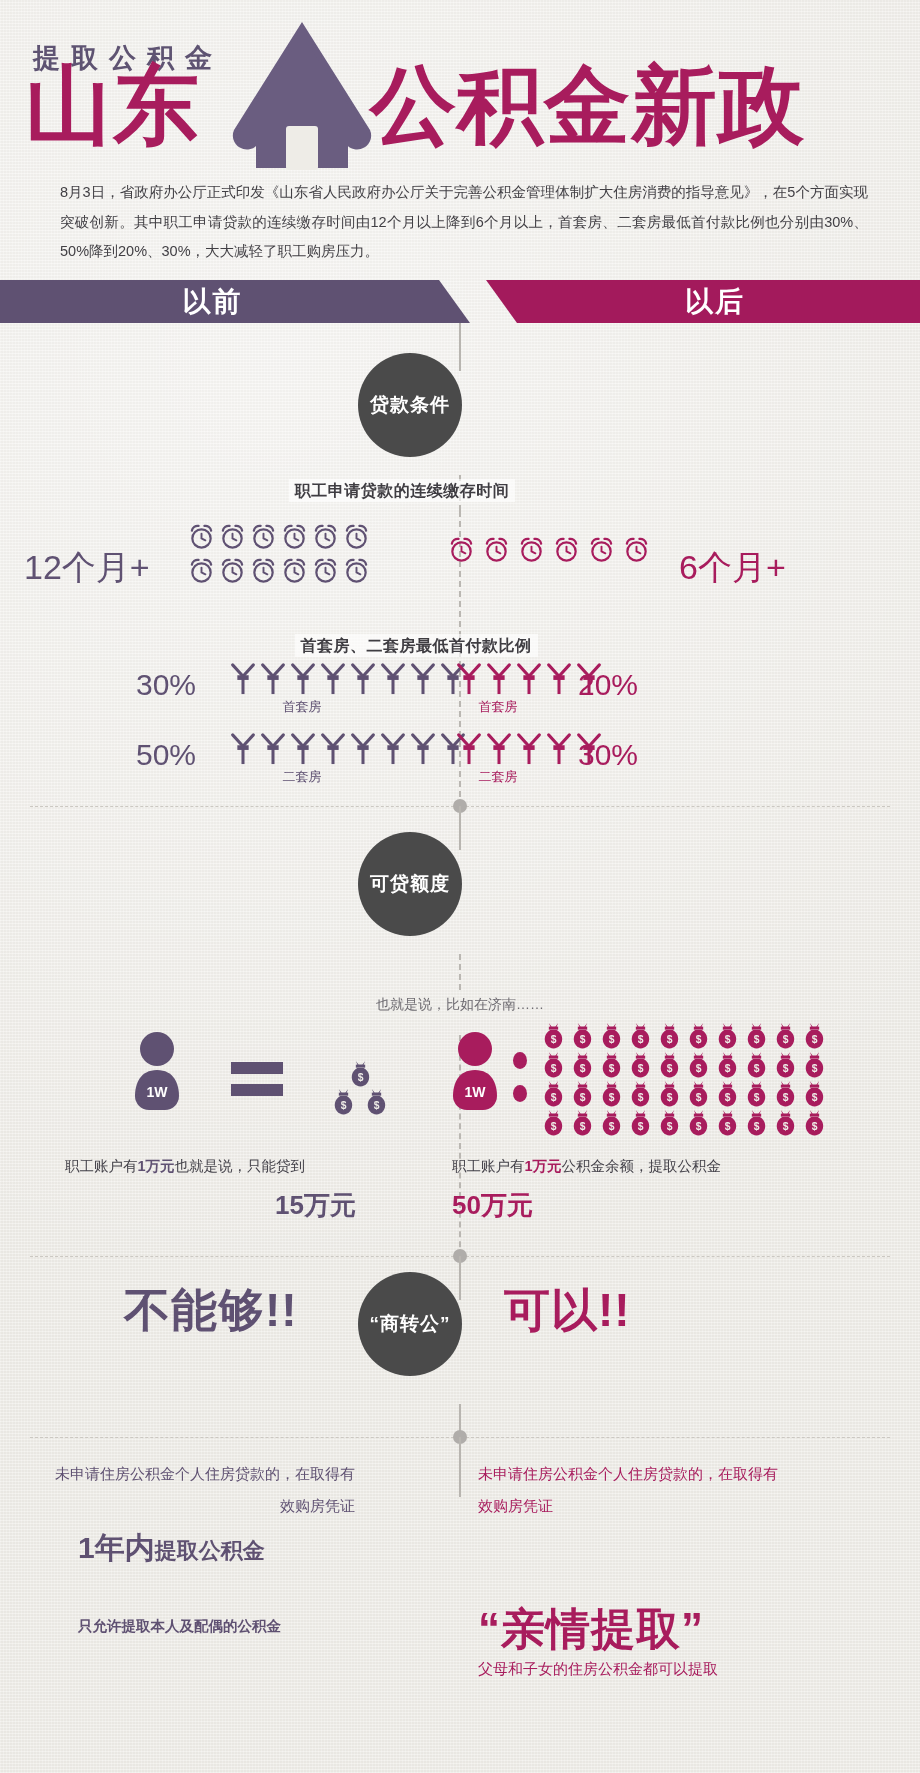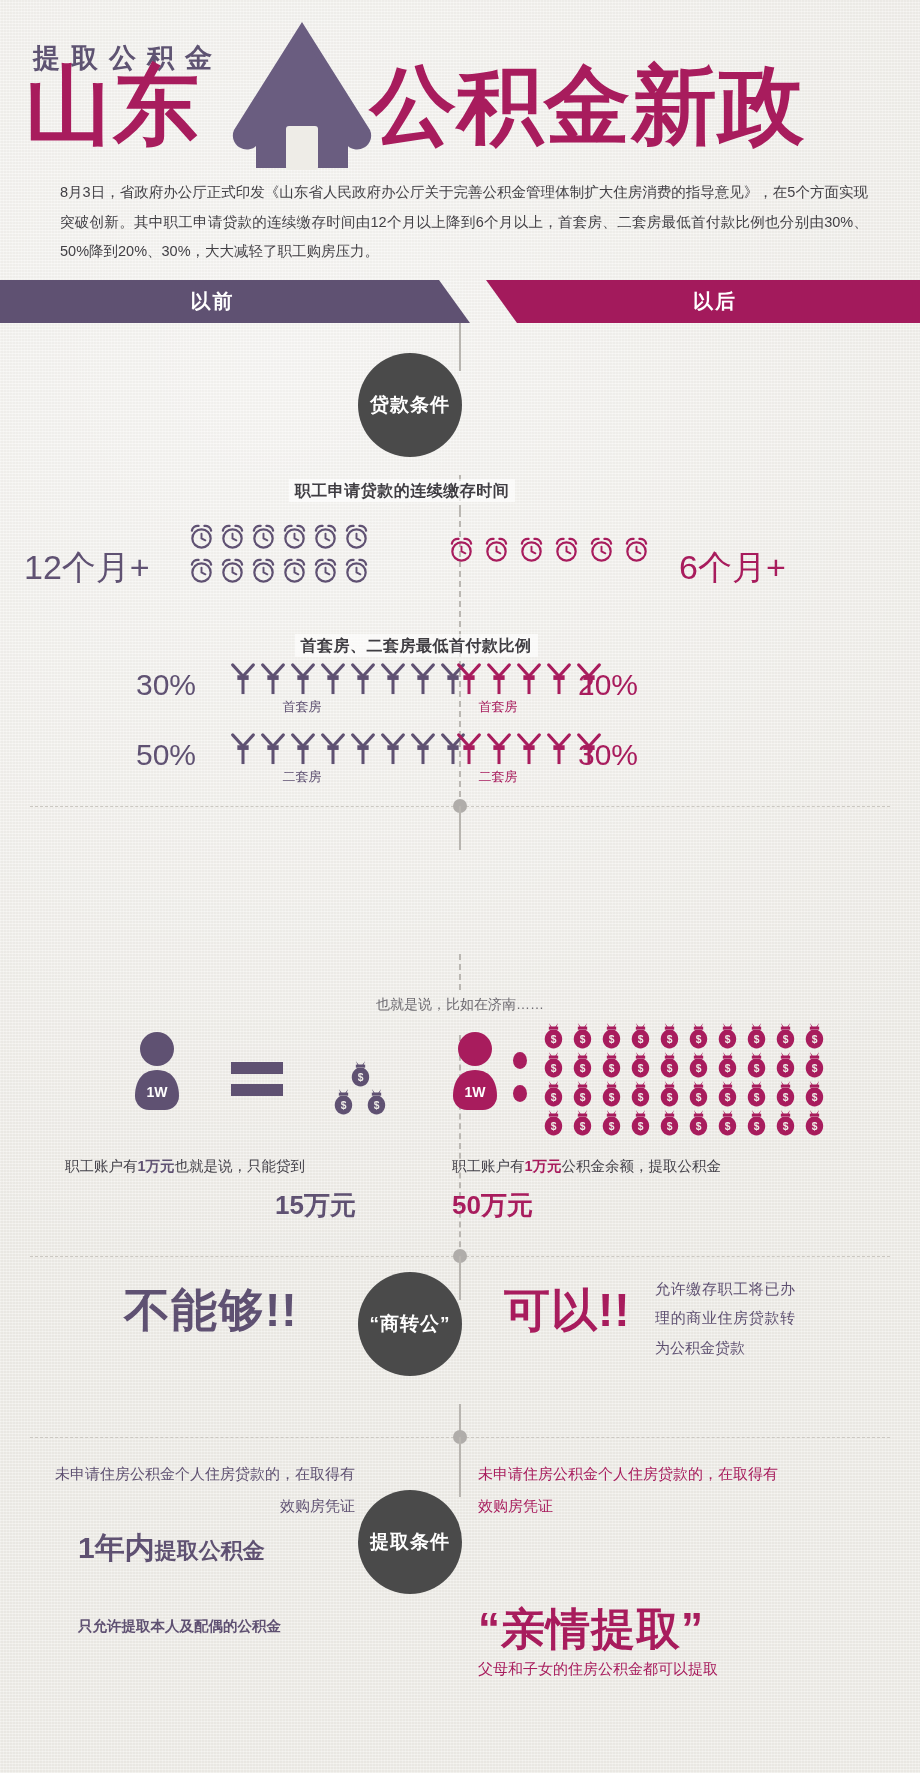--- a/index.html
+++ b/index.html
@@ -75,21 +75,21 @@
     width: 920px; height: 43px;
     display: flex;
   }
   .tab {
     position: relative;
     height: 43px;
     display: flex;
     align-items: center;
     justify-content: center;
     color: #ffffff;
-    font-size: 20px;
+    font-size: 28px;
     font-weight: bold;
     letter-spacing: 2px;
   }
   .tab-before {
     width: 470px;
     background: #5f5172;
     clip-path: polygon(0 0, 439px 0, 470px 43px, 0 43px);
   }
   .tab-after {
     width: 450px;
@@ -587,20 +587,21 @@
       </svg>
       <svg class="person-ic" viewBox="0 0 30 34" style="margin-right: 0px; margin-bottom: 1px;">
         <path d="M4 2 L15 14 L26 2" fill="none" stroke="#a81c5d" stroke-width="3.2" stroke-linecap="round"></path>
         <rect x="9" y="13" width="12" height="5" fill="#a81c5d"></rect>
         <rect x="13.4" y="16" width="3.2" height="17" fill="#a81c5d"></rect>
       </svg>
     </div>
   <div class="icon-caption big-right" style="left:418px; top:768px;">二套房</div>
   <div class="pct big-right" style="left:578px; top:738px;">30%</div>
 
+  <div class="badge" style="top:832px;">可贷额度</div>
 
   <div class="note" style="top:996px;">也就是说，比如在济南……</div>
 
   <svg class="avatar" style="left:131px; top:1032px;" viewBox="0 0 52 78">
     <circle cx="26" cy="17" r="17" fill="#5f5172"></circle>
     <path d="M26 38 C9 38 4 52 4 64 a14 14 0 0 0 14 14 h16 a14 14 0 0 0 14 -14 C48 52 43 38 26 38 Z" fill="#5f5172"></path>
   </svg>
   <div class="avatar-label" style="left:131px; top:1084px;">1W</div>
 
   <div class="eqsign" style="left:231px; top:1062px;">
@@ -894,23 +895,21 @@
 
   <div class="caption" style="left:452px; top:1157px;">
     <span>职工账户有</span><span class="hl-m">1万元</span><span>公积金余额，提取公积金</span>
   </div>
   <div class="amount big-right" style="left:452px; top:1188px;">50万元</div>
 
   <div class="badge" style="top:1272px;">“商转公”</div>
 
   <div class="huge big-right" style="left:504px; top:1280px;">可以!!</div>
   <div class="huge big-left" style="left:124px; top:1280px;">不能够!!</div>
-  <div class="bodytext big-left" style="left:655px; top:1274px; width:140px; text-align:justify; color:#5f5172;">允许缴存职工将已办理的商业住房贷款转为公积金贷款</div>
-
-  <div class="badge" style="top:1490px;">提取条件</div>
+
 
   <div class="para para-r big-left" style="left:55px; top:1458px; width:300px; color:#5f5172;">未申请住房公积金个人住房贷款的，在取得有效购房凭证</div>
   <div class="midline big-left" style="left:78px; top:1528px;">
     <span>1年内</span><span class="small">提取公积金</span>
   </div>
   <div class="caption big-left" style="left:78px; top:1617px; color:#5f5172; font-weight:bold;">只允许提取本人及配偶的公积金</div>
 
   <div class="para big-right" style="left:478px; top:1458px; width:300px; color:#a81c5d;">未申请住房公积金个人住房贷款的，在取得有效购房凭证</div>
   <div class="quote" style="left:478px; top:1600px;">“亲情提取”</div>
   <div class="tiny" style="left:478px; top:1660px;">父母和子女的住房公积金都可以提取</div>

